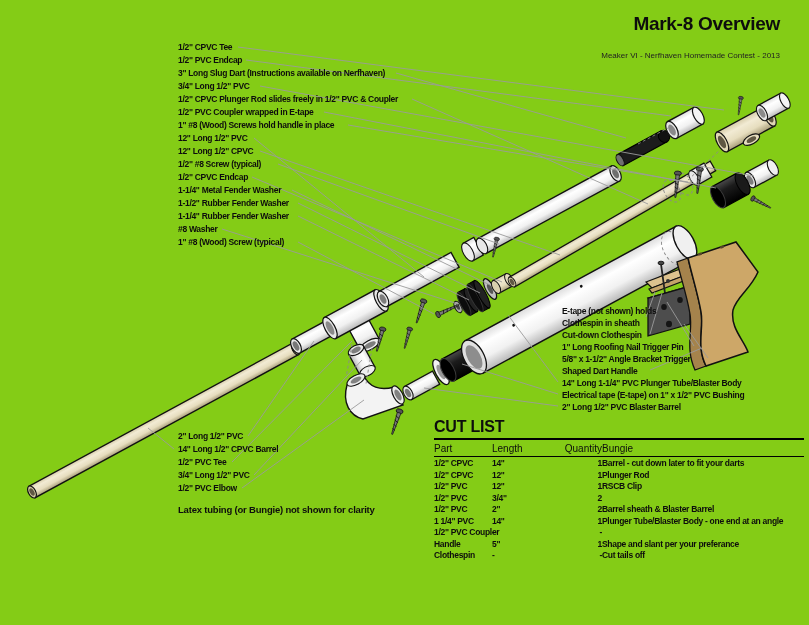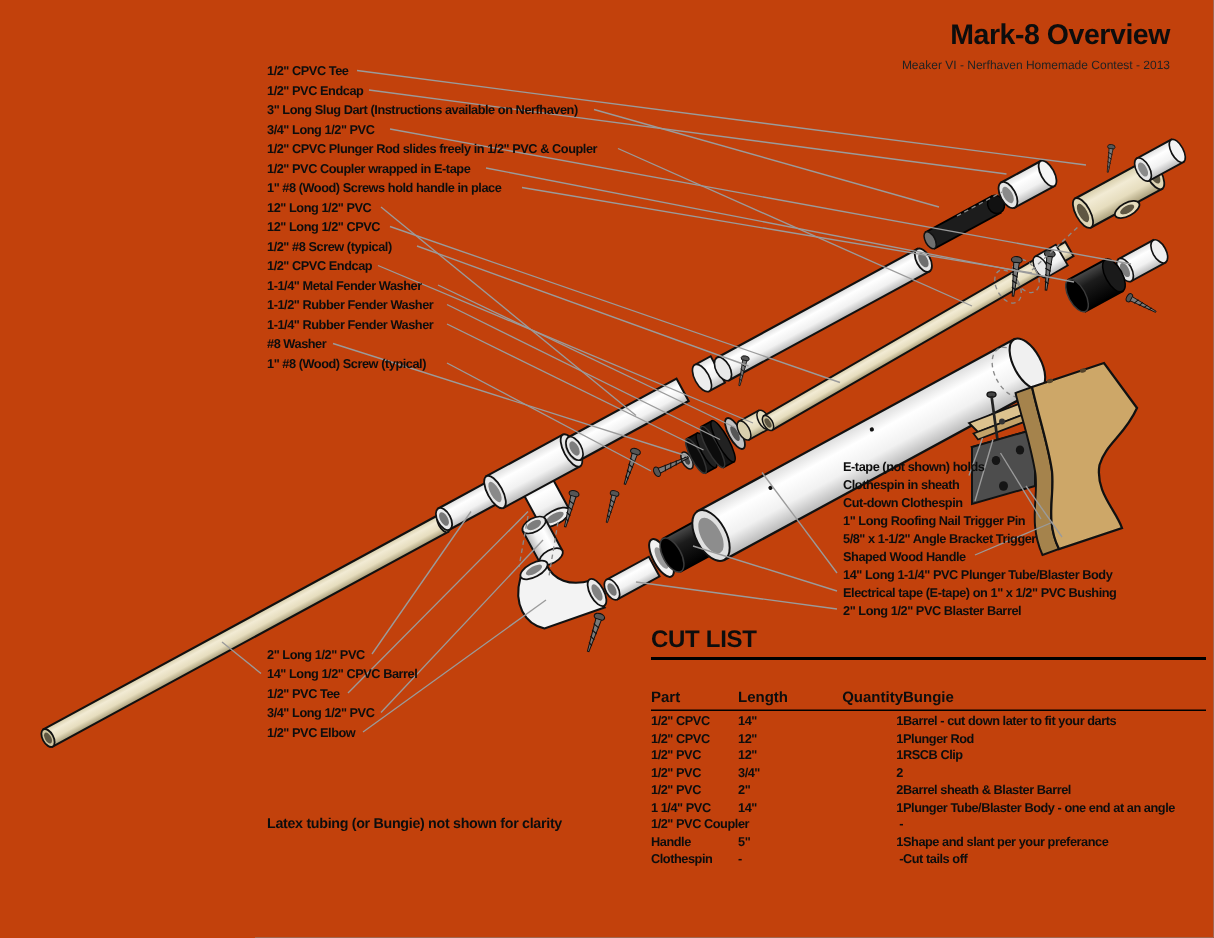--- a/index.html
+++ b/index.html
@@ -1,30 +1,30 @@
 <!DOCTYPE html>
 <html><head>
 <meta charset="utf-8">
 <style>
   html,body{margin:0;padding:0;background:#888;}
-  .page{position:relative;width:809px;height:625px;background:#c2410c;overflow:hidden;
+  .page{position:relative;width:809px;height:625px;background:#84cc16;overflow:hidden;
         font-family:"Liberation Sans",sans-serif;color:#0d0d0d;}
   svg{position:absolute;left:0;top:0;}
   .title-block{position:absolute;top:13px;right:29px;text-align:right;}
   .title{font-size:19px;font-weight:bold;letter-spacing:-0.3px;}
-  .subtitle{font-size:8px;color:#222;margin-top:4px;}
+  .subtitle{font-size:8px;color:#222;margin-top:16px;}
   .lbl{position:absolute;font-size:8.5px;font-weight:bold;letter-spacing:-0.3px;
        white-space:nowrap;line-height:10px;}
-  .note{position:absolute;font-size:9.5px;font-weight:bold;letter-spacing:-0.2px;white-space:nowrap;margin-top:40px;}
+  .note{position:absolute;font-size:9.5px;font-weight:bold;letter-spacing:-0.2px;white-space:nowrap;}
   .cutlist{position:absolute;left:434px;top:418px;width:370px;}
   .cl-title{font-size:16px;font-weight:bold;letter-spacing:-0.2px;
             border-bottom:2.5px solid #000;padding-bottom:2px;}
   .cl-grid{display:grid;grid-template-columns:58px 54px 56px 1fr;}
-  .cl-head{font-size:10px;font-weight:bold;border-bottom:1.5px solid #000;
-           padding:2px 0 2px 0;margin-top:18px;}
+  .cl-head{font-size:10px;font-weight:normal;border-bottom:1.5px solid #000;
+           padding:2px 0 2px 0;margin-top:1px;}
   .cl-rows{margin-top:1px;}
   .cl-cell{font-size:8.5px;font-weight:bold;letter-spacing:-0.3px;white-space:nowrap;
            line-height:11.5px;}
   .c-right{text-align:left;padding-right:2px;}
   .c-center{text-align:right;}
 </style>
 </head>
 <body>
 
 <div class="page">
@@ -314,21 +314,21 @@
 <div class="lbl" style="left:178px;top:198px">1-1/2" Rubber Fender Washer</div>
 <div class="lbl" style="left:178px;top:211px">1-1/4" Rubber Fender Washer</div>
 <div class="lbl" style="left:178px;top:224px">#8 Washer</div>
 <div class="lbl" style="left:178px;top:237px">1" #8 (Wood) Screw (typical)</div>
 
 <div class="lbl" style="left:562px;top:306px">E-tape (not shown) holds</div>
 <div class="lbl" style="left:562px;top:318px">Clothespin in sheath</div>
 <div class="lbl" style="left:562px;top:330px">Cut-down Clothespin</div>
 <div class="lbl" style="left:562px;top:342px">1" Long Roofing Nail Trigger Pin</div>
 <div class="lbl" style="left:562px;top:354px">5/8" x 1-1/2" Angle Bracket Trigger</div>
-<div class="lbl" style="left:562px;top:366px">Shaped Wood Handle</div>
+<div class="lbl" style="left:562px;top:366px">Shaped Dart Handle</div>
 <div class="lbl" style="left:562px;top:378px">14" Long 1-1/4" PVC Plunger Tube/Blaster Body</div>
 <div class="lbl" style="left:562px;top:390px">Electrical tape (E-tape) on 1" x 1/2" PVC Bushing</div>
 <div class="lbl" style="left:562px;top:402px">2" Long 1/2" PVC Blaster Barrel</div>
 
 <div class="lbl" style="left:178px;top:431px">2" Long 1/2" PVC</div>
 <div class="lbl" style="left:178px;top:444px">14" Long 1/2" CPVC Barrel</div>
 <div class="lbl" style="left:178px;top:457px">1/2" PVC Tee</div>
 <div class="lbl" style="left:178px;top:470px">3/4" Long 1/2" PVC</div>
 <div class="lbl" style="left:178px;top:483px">1/2" PVC Elbow</div>
 <div class="note" style="left:178px;top:504px">Latex tubing (or Bungie) not shown for clarity</div>

